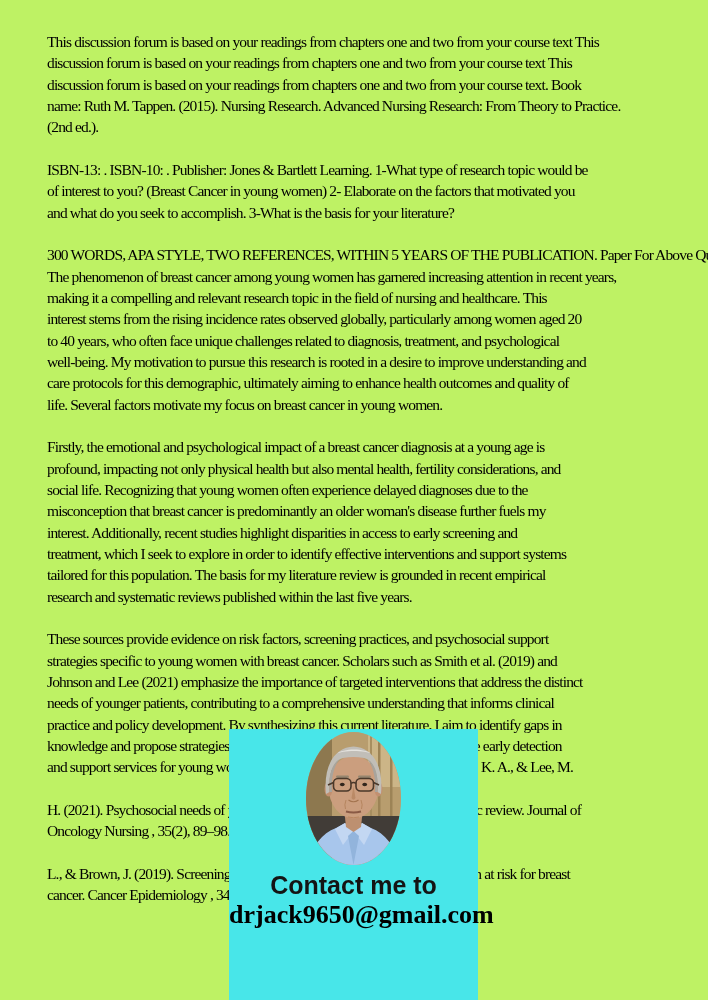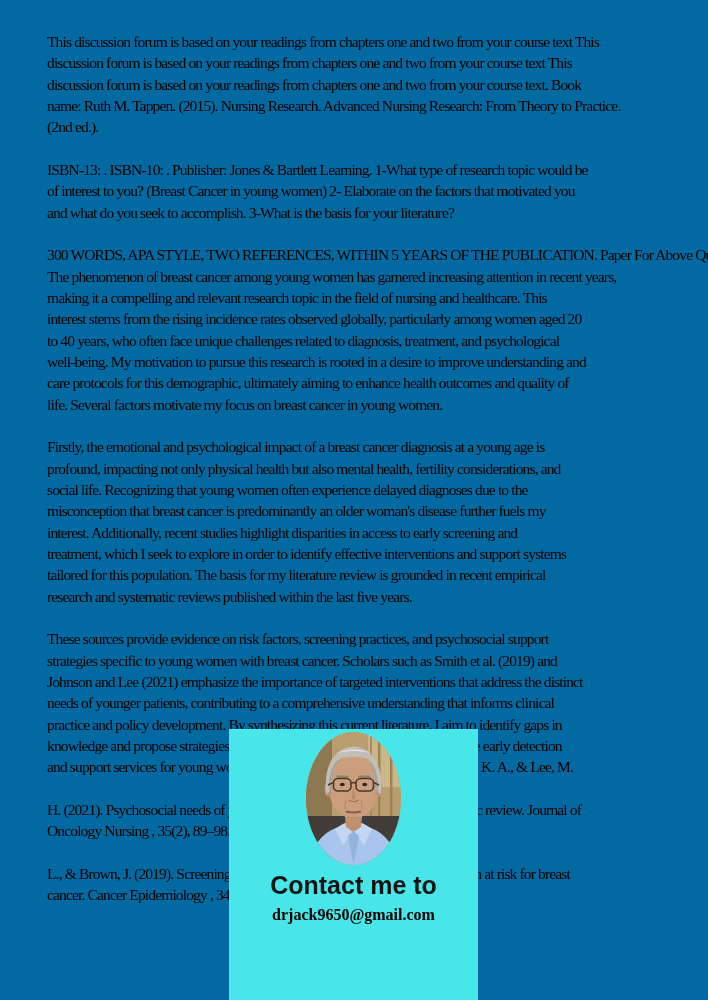--- a/index.html
+++ b/index.html
@@ -5,21 +5,21 @@
   html, body { margin: 0; padding: 0; }
   body {
     width: 708px; height: 1000px;
     background: #ffffff;
     font-family: "Liberation Serif", serif;
   }
   .page {
     position: relative;
     width: 708px; height: 1000px;
     overflow: hidden;
-    background: #0369a1;
+    background: #bef264;
   }
   .doc {
     position: absolute;
     left: 47px; top: 31px;
     color: #000000;
     font-size: 15.5px;
     line-height: 21.33px;
     letter-spacing: -0.055em;
   }
   .paragraph { margin: 0 0 21.33px 0; }
@@ -42,21 +42,21 @@
     font-weight: bold;
     font-size: 25px;
     line-height: 29px;
     color: #141414;
     letter-spacing: 0;
   }
   .contact-line.first { margin-top: 6px; }
   .email-line {
     font-family: "Liberation Serif", serif;
     font-weight: bold;
-    font-size: 16px;
+    font-size: 26px;
     line-height: 26px;
     margin-top: 2px;
     color: #000000;
     letter-spacing: 0;
   }
 </style>
 </head>
 <body>
 
 <div class="page">

